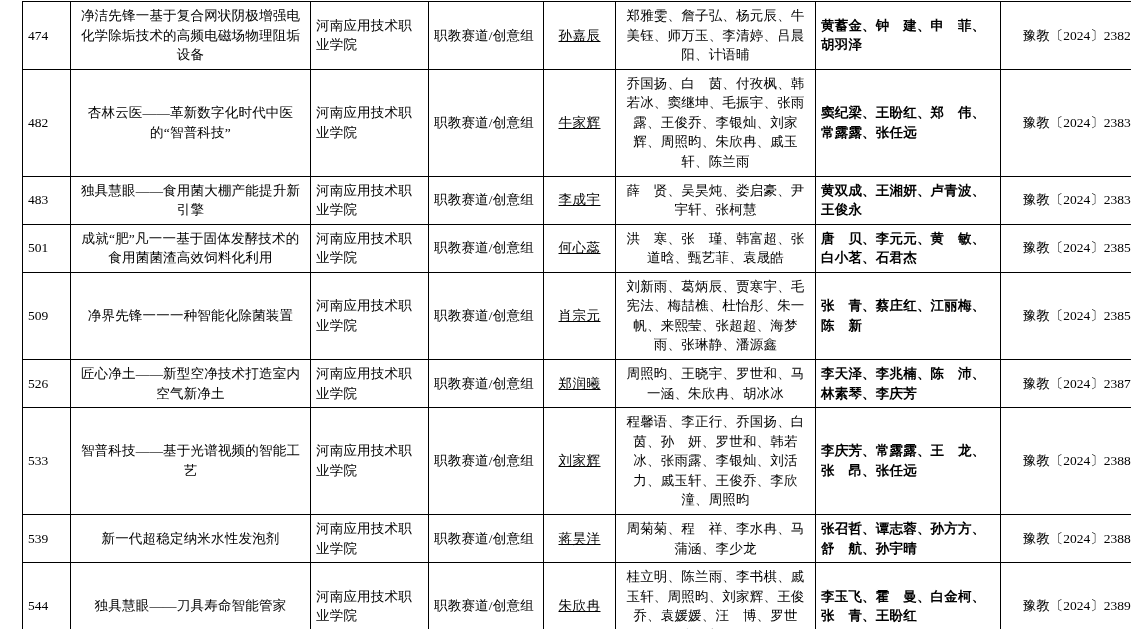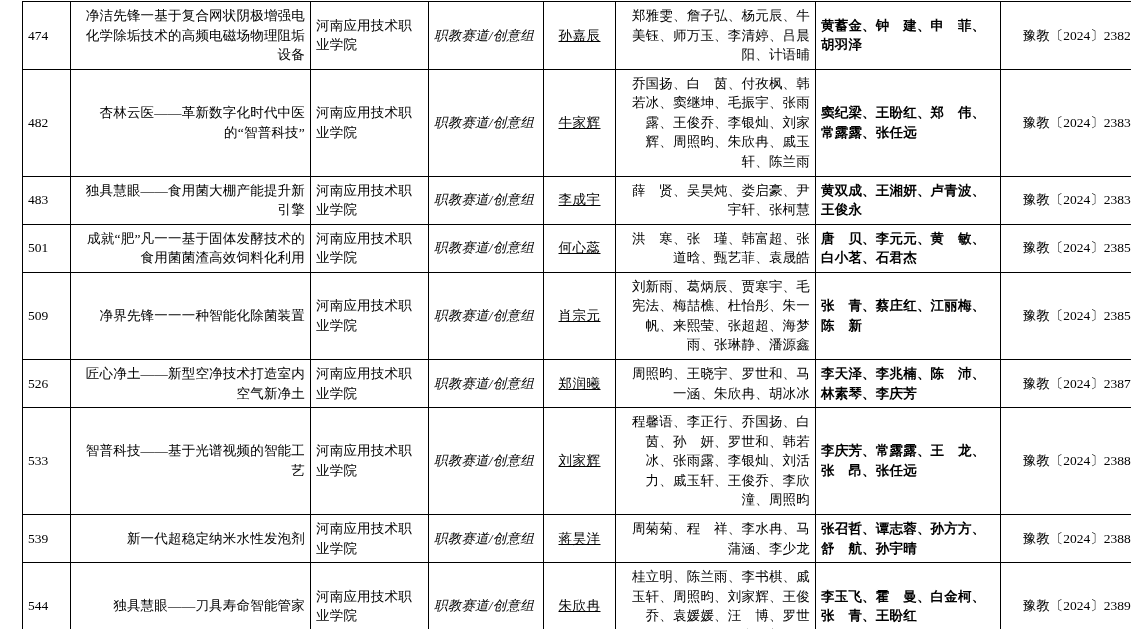--- a/index.html
+++ b/index.html
@@ -42,40 +42,39 @@
   col.c-leader  { width: 72px; }
   col.c-members { width: 200px; }
   col.c-advisor { width: 185px; }
   col.c-code    { width: 159px; }
 
   .cell-no {
     text-align: left;
     font-size: 14px;
   }
   .cell-title {
-    text-align: right;
+    text-align: center;
     letter-spacing: 0.2px;
     margin-top: 12px;
   }
   .cell-school {
     text-align: left;
     letter-spacing: 0.2px;
   }
   .cell-track {
     text-align: left;
     letter-spacing: 0.2px;
-    font-style: italic;
   }
   .cell-leader {
     text-align: center;
     letter-spacing: 0.5px;
     text-decoration: underline;
   }
   .cell-members {
-    text-align: right;
+    text-align: center;
     letter-spacing: 0.2px;
   }
   .cell-advisor {
     text-align: left;
     letter-spacing: 0.2px;
     font-weight: bold;
   }
   .cell-code {
     text-align: center;
     font-size: 13.5px;

